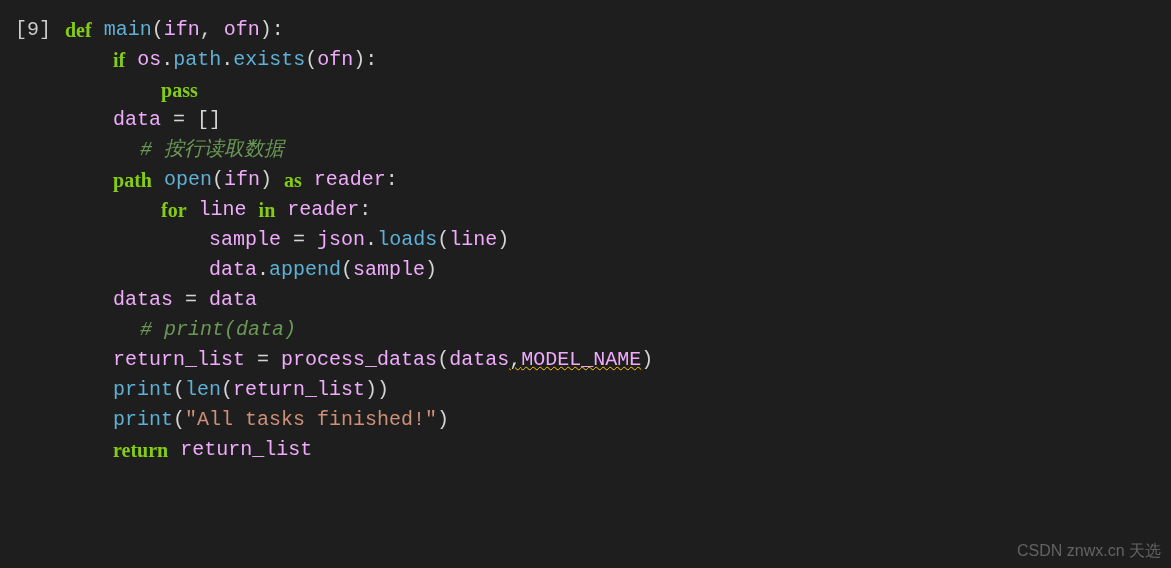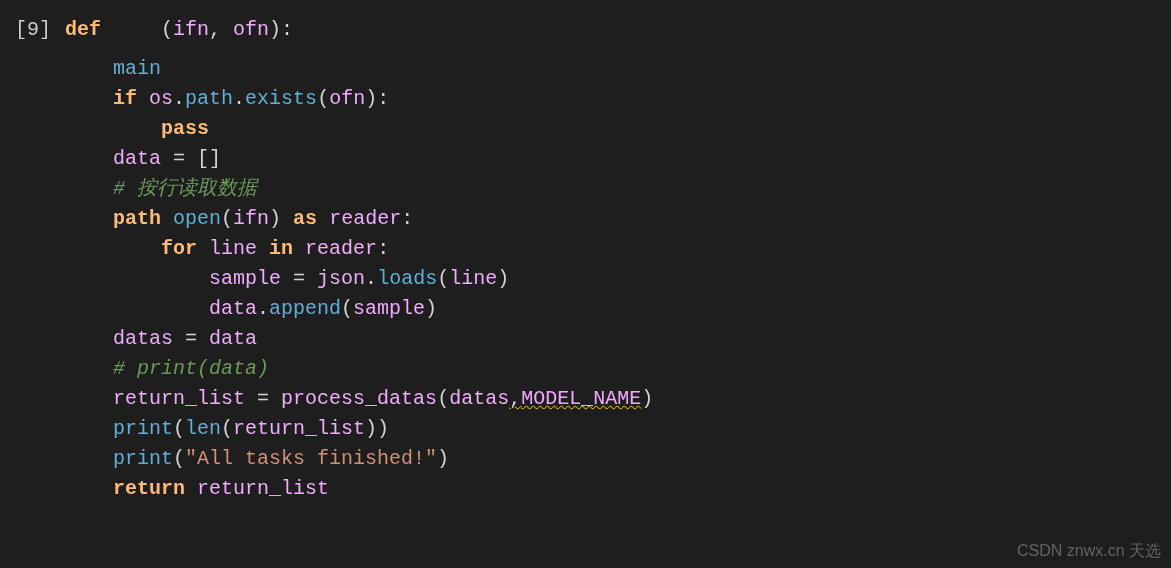--- a/index.html
+++ b/index.html
@@ -16,27 +16,27 @@
     position: relative;
   }
   .row { display: flex; white-space: pre; }
   .cell-num {
     width: 55px;
     color: #cccccc;
     text-align: left;
     padding-left: 5px;
   }
   .indent1 { padding-left: 55px; }
-  .kw   { color: #fdba74; font-weight: bold; }
-  .fn   { color: #5eb1d6; margin-top: 39px; }
+  .kw   { color: #84cc16; font-weight: bold; font-family: Liberation Serif, serif; }
+  .fn   { color: #5eb1d6; }
   .fncall { color: #5eb1d6; }
   .ident{ color: #f0abfc; }
   .punct{ color: #d4d4d4; }
   .op   { color: #d4d4d4; }
-  .comment { color: #6a9955; font-style: italic; }
+  .comment { color: #6a9955; font-style: italic; margin-left: 27px; }
   .str  { color: #ce9178; }
   .wavy { text-decoration: underline wavy #ffcc00; text-decoration-thickness: 1px; }
 
   .watermark {
     position: absolute;
     right: 10px;
     bottom: 5px;
     color: rgba(200,200,200,0.4);
     font-size: 16px;
     font-family: sans-serif;

